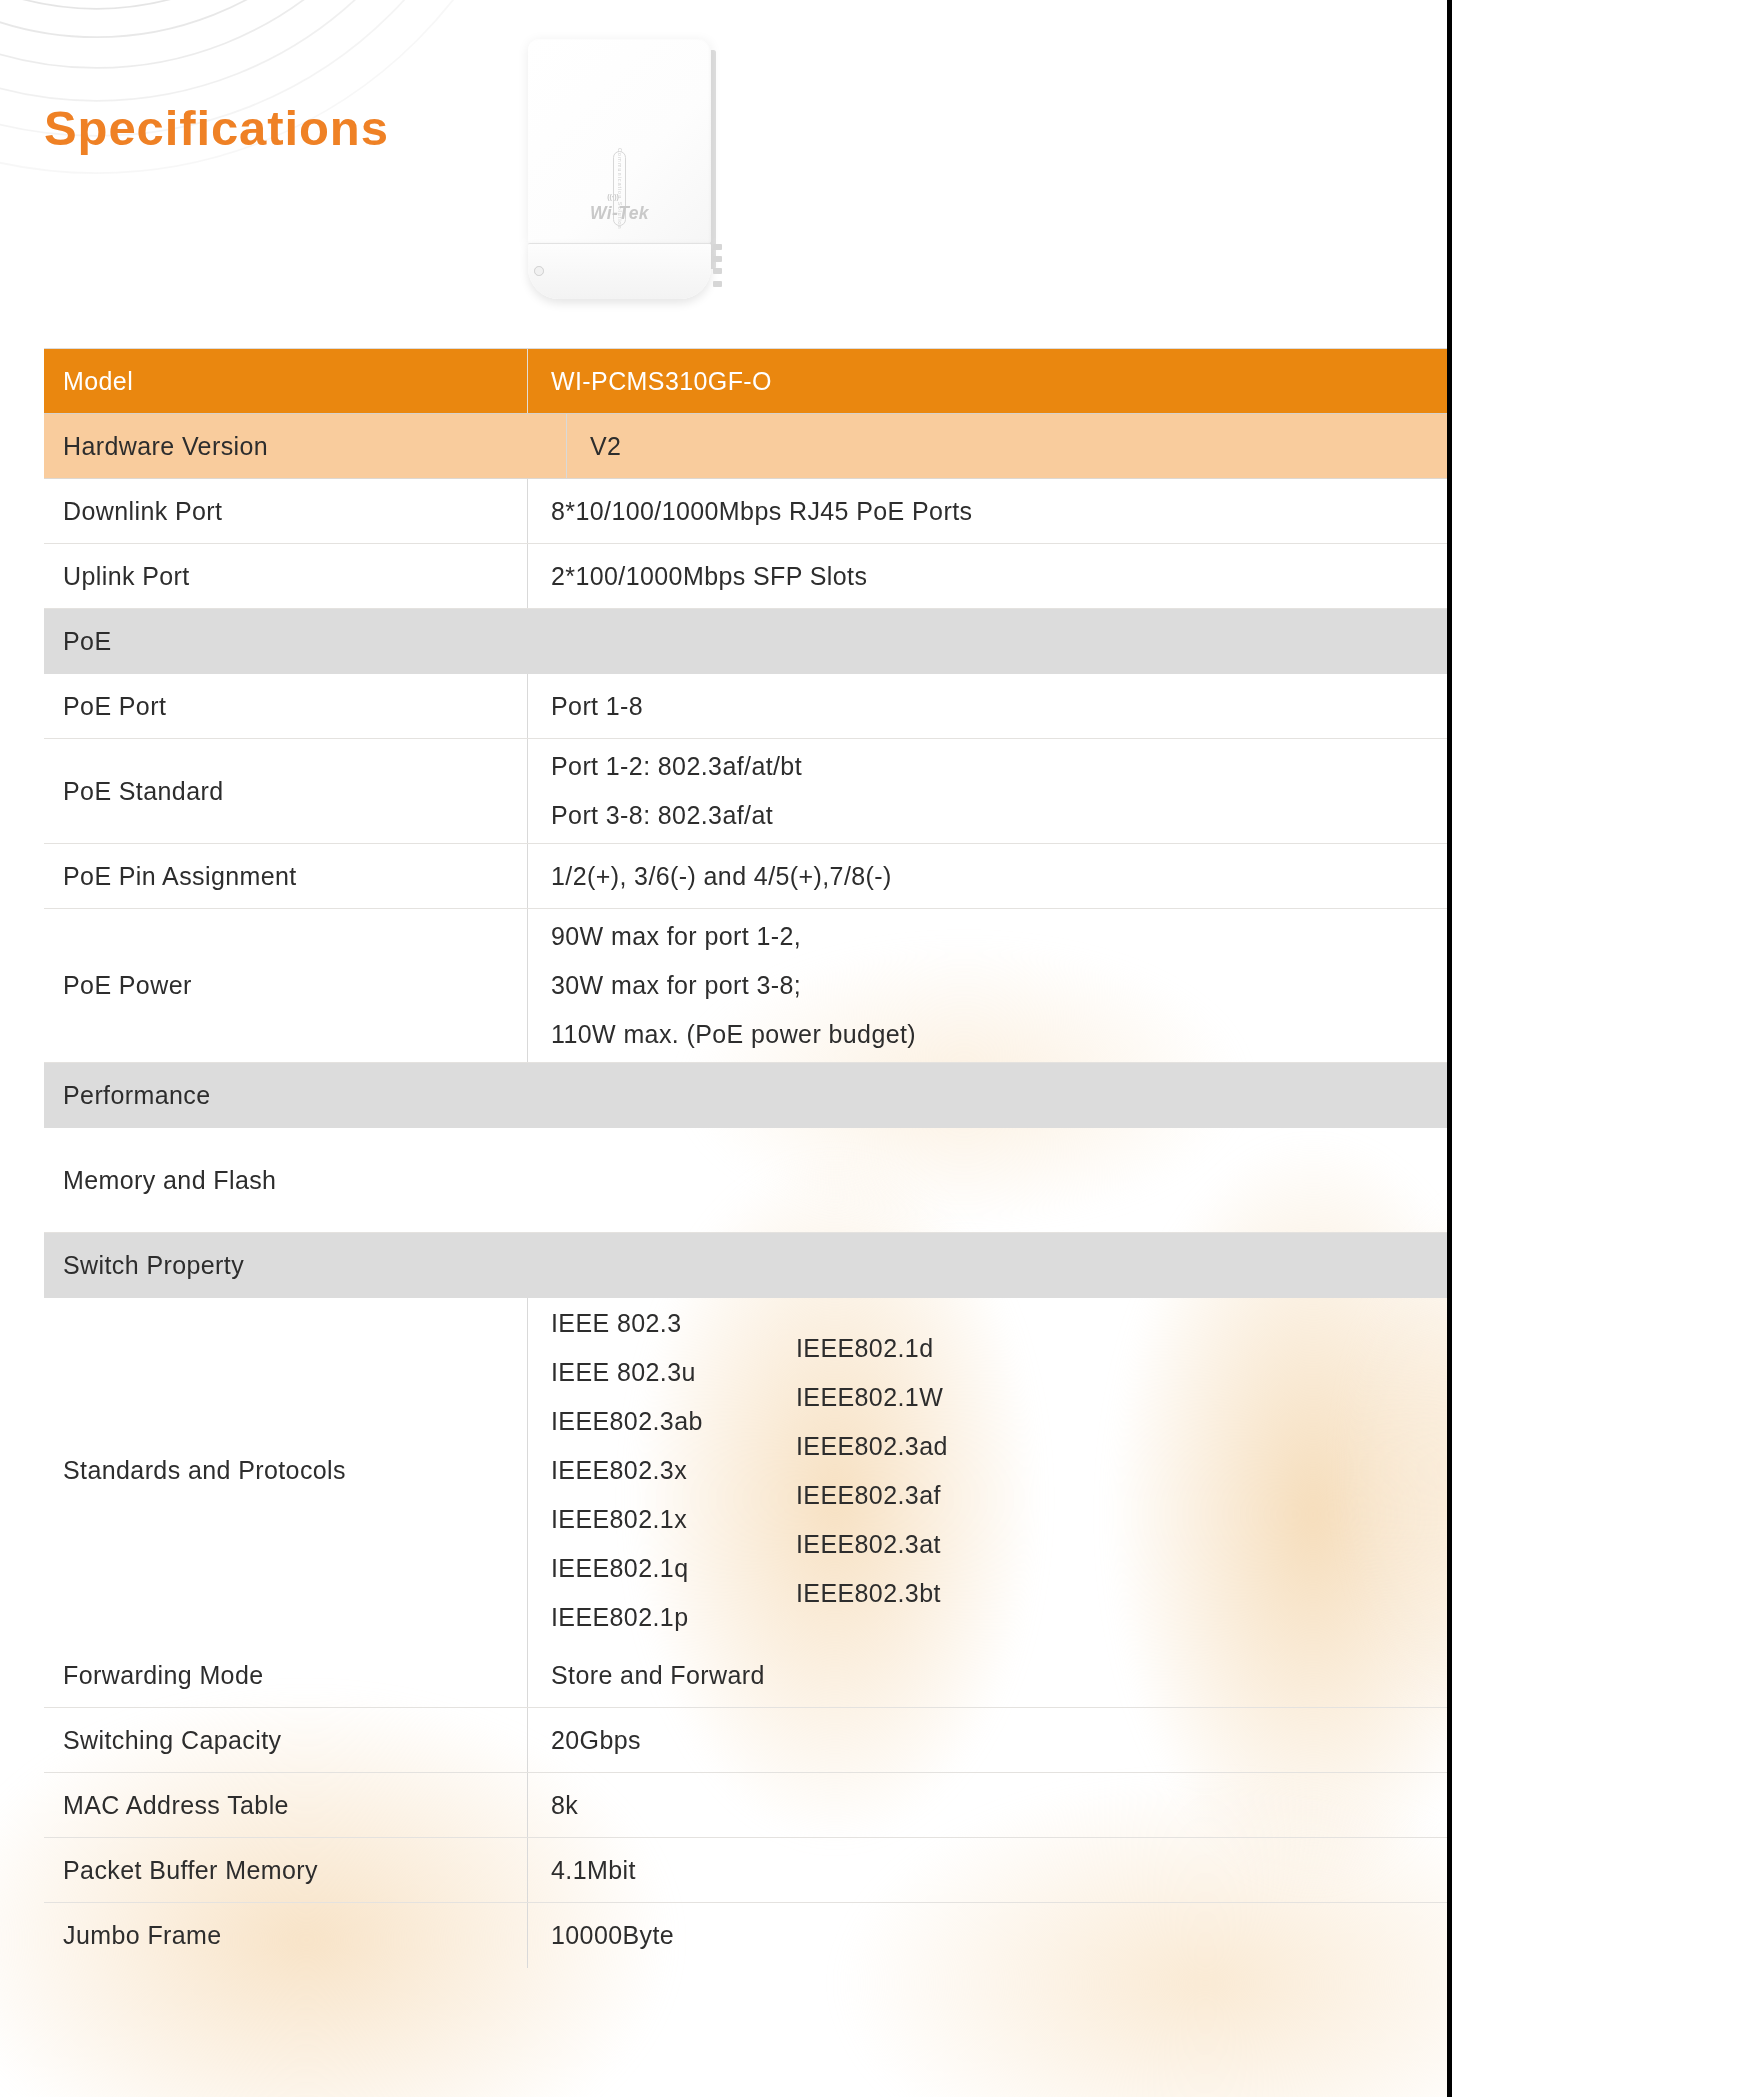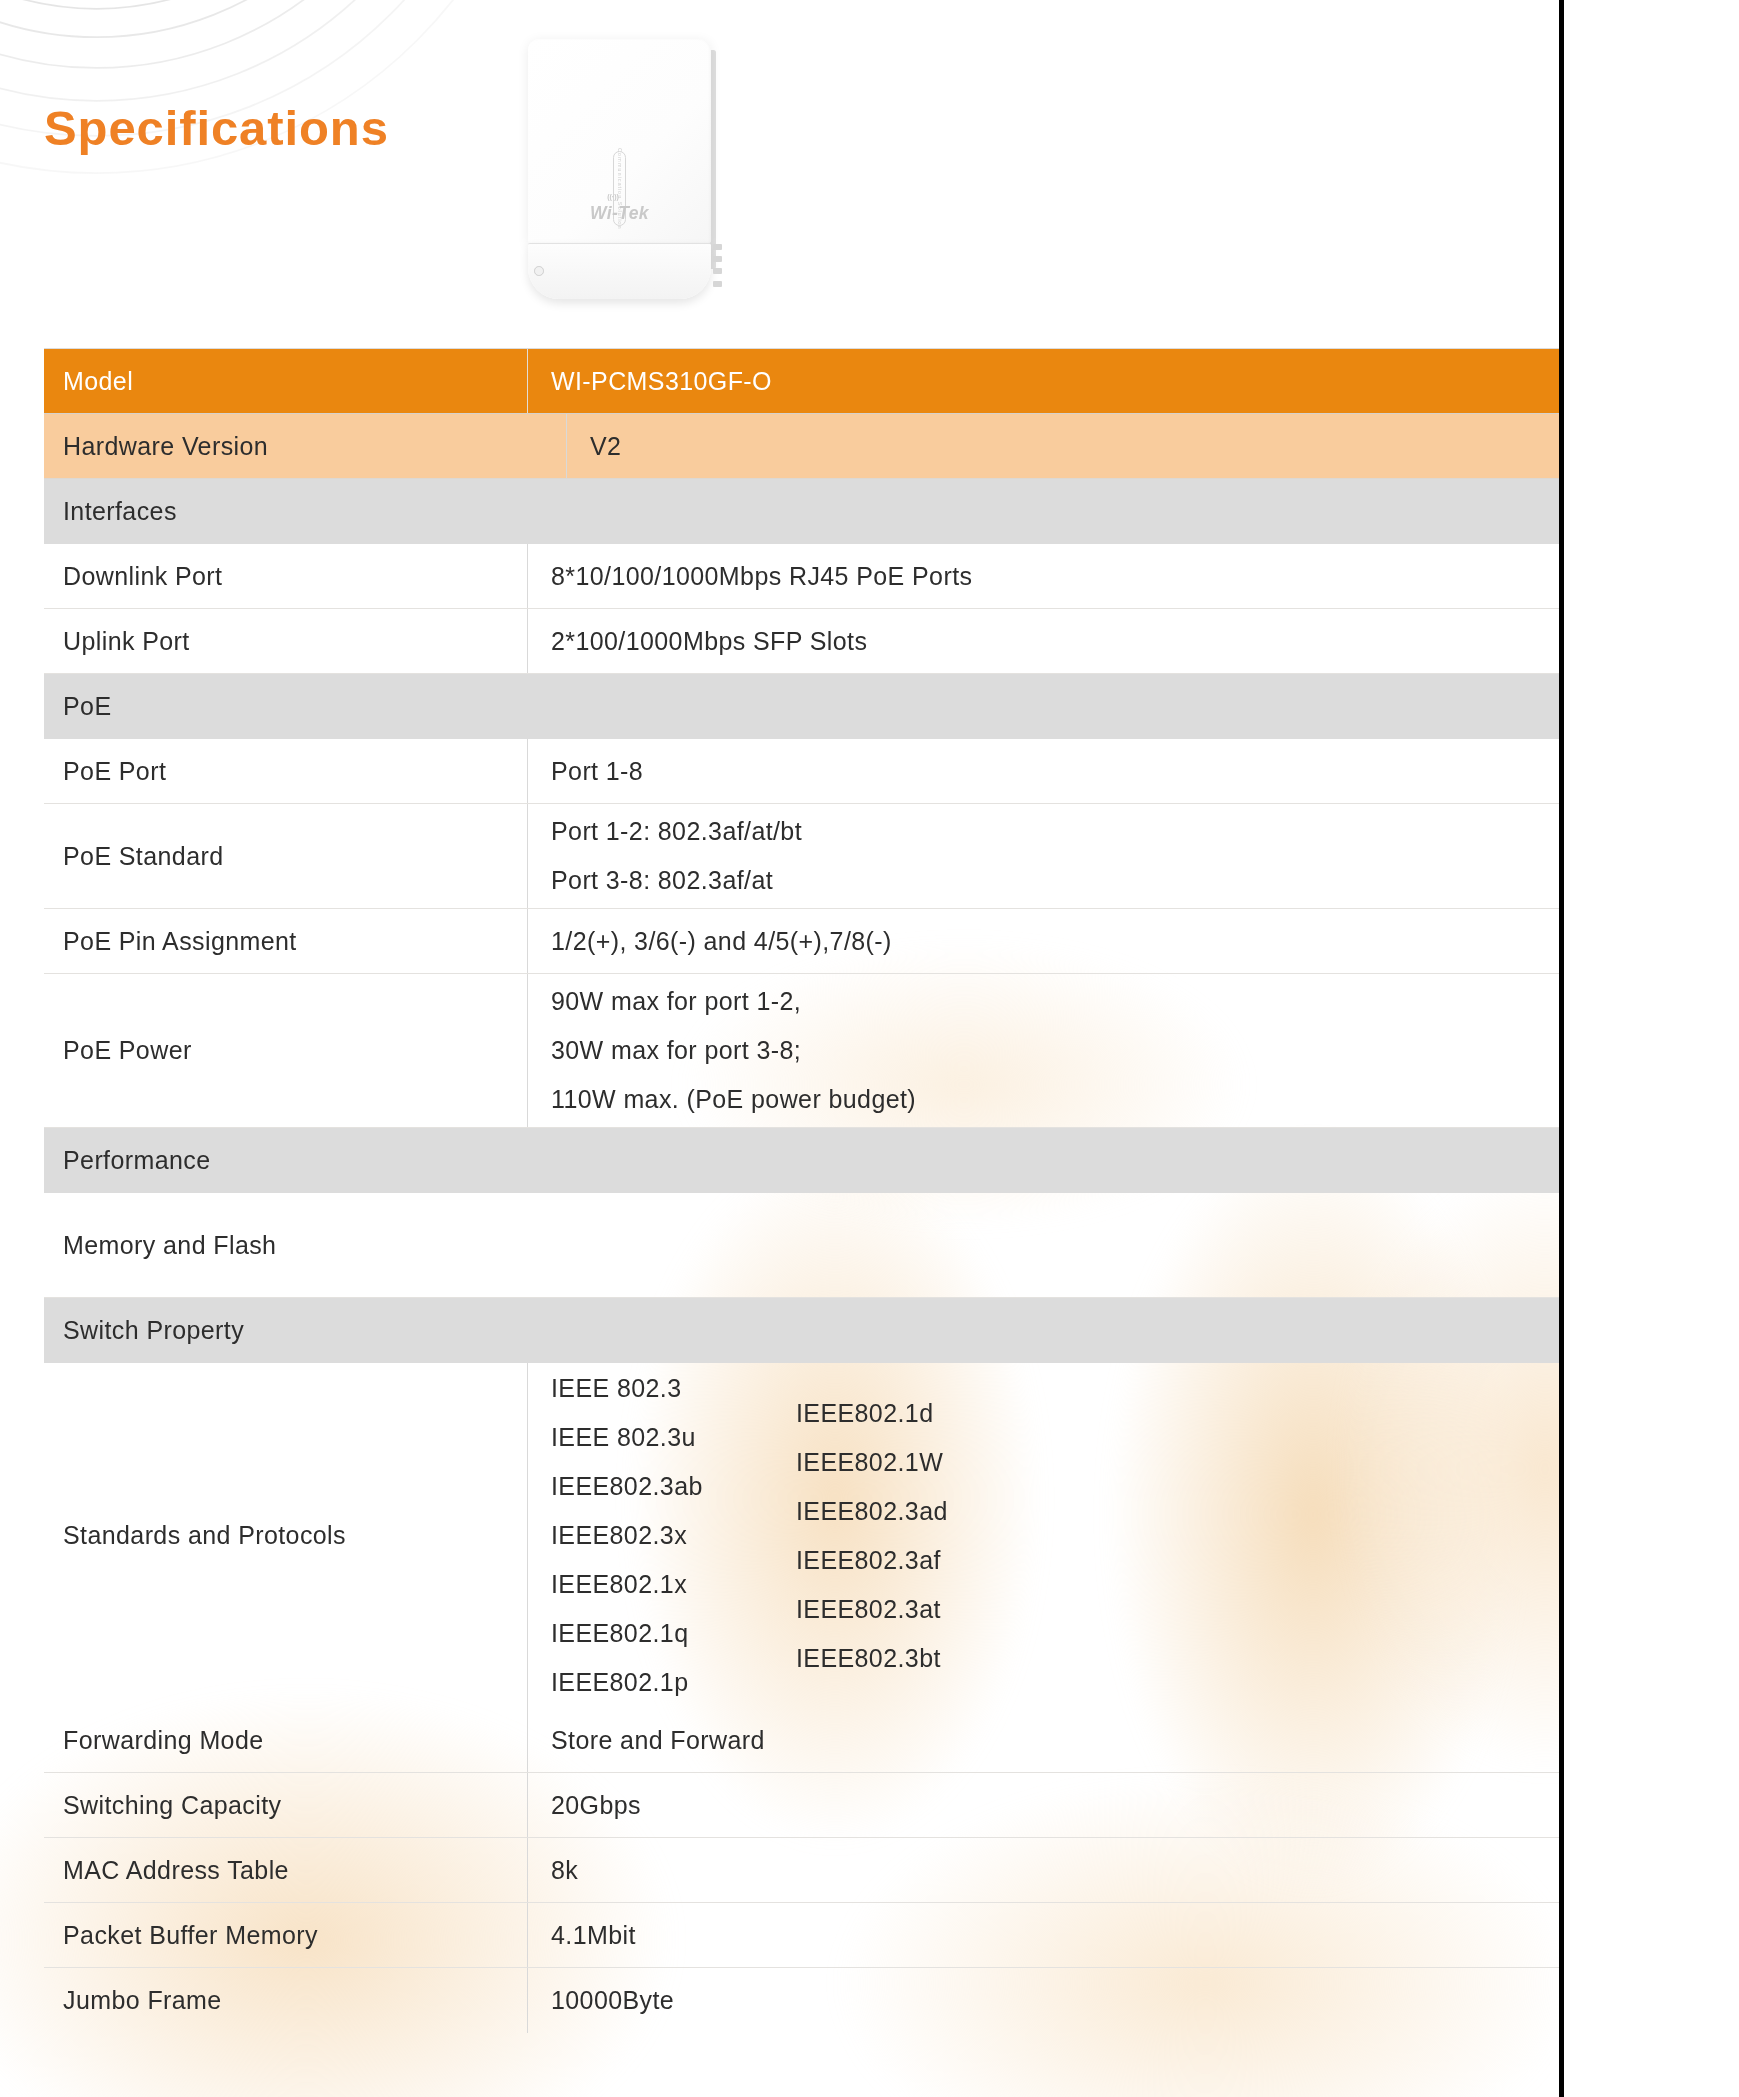--- a/index.html
+++ b/index.html
@@ -1,18 +1,18 @@
 <!DOCTYPE html>
 <html style="font-size:7px"><head>
 <meta charset="utf-8">
 <style>
   html,body{margin:0;padding:0;}
   .page{
     position:relative;
-    width:1564px;height:2097px;
+    width:1452px;height:2097px;
     background:#ffffff;
     overflow:hidden;
     font-family:"Liberation Sans","DejaVu Sans",sans-serif;
     color:#2d2d2d;
   }
   
   .arcs{position:absolute;left:0;top:0;z-index:1;pointer-events:none;}
   
   .blob{position:absolute;z-index:1;pointer-events:none;filter:blur(11.4px);}
   .blob-a{left:627px;top:1148px;width:416px;height:701px;
@@ -160,25 +160,20 @@
         </div>
       </div>
       <div class="row subheader lines1">
         <div class="cell label">
           <div class="line">Hardware Version</div>
         </div>
         <div class="cell value">
           <div class="line">V2</div>
         </div>
       </div>
-      <div class="row section">
-        <div class="cell label full">
-          <div class="line">Interfaces</div>
-        </div>
-      </div>
       <div class="row data lines1">
         <div class="cell label">
           <div class="line">Downlink Port</div>
         </div>
         <div class="cell value">
           <div class="line">8*10/100/1000Mbps RJ45 PoE Ports</div>
         </div>
       </div>
       <div class="row data lines1">
         <div class="cell label">

